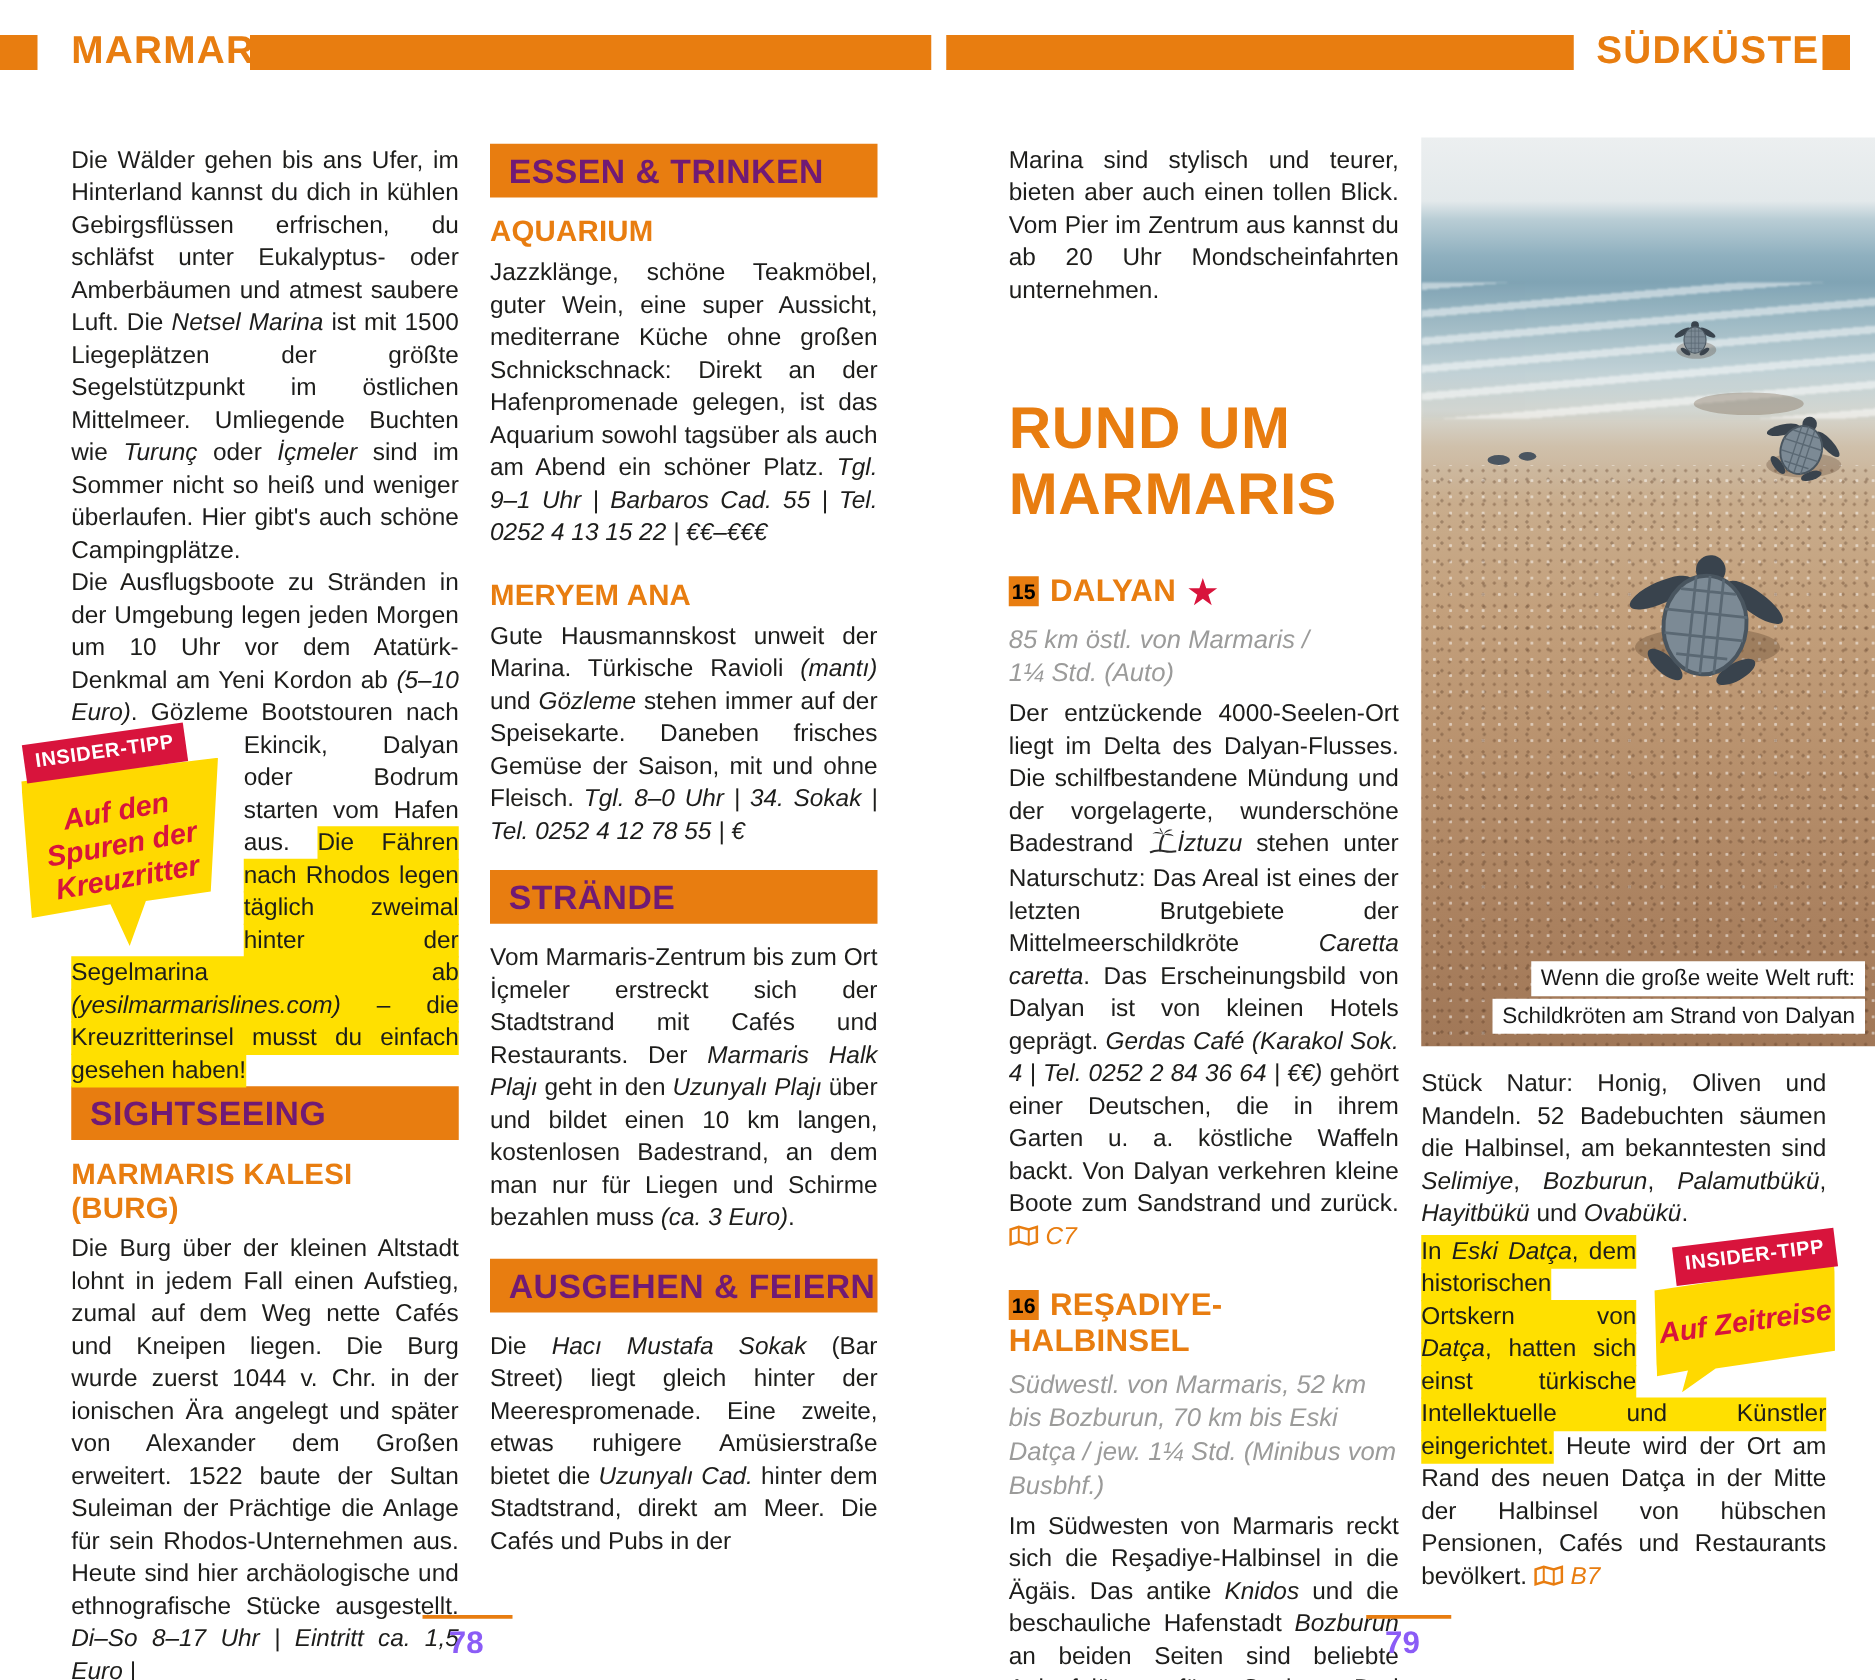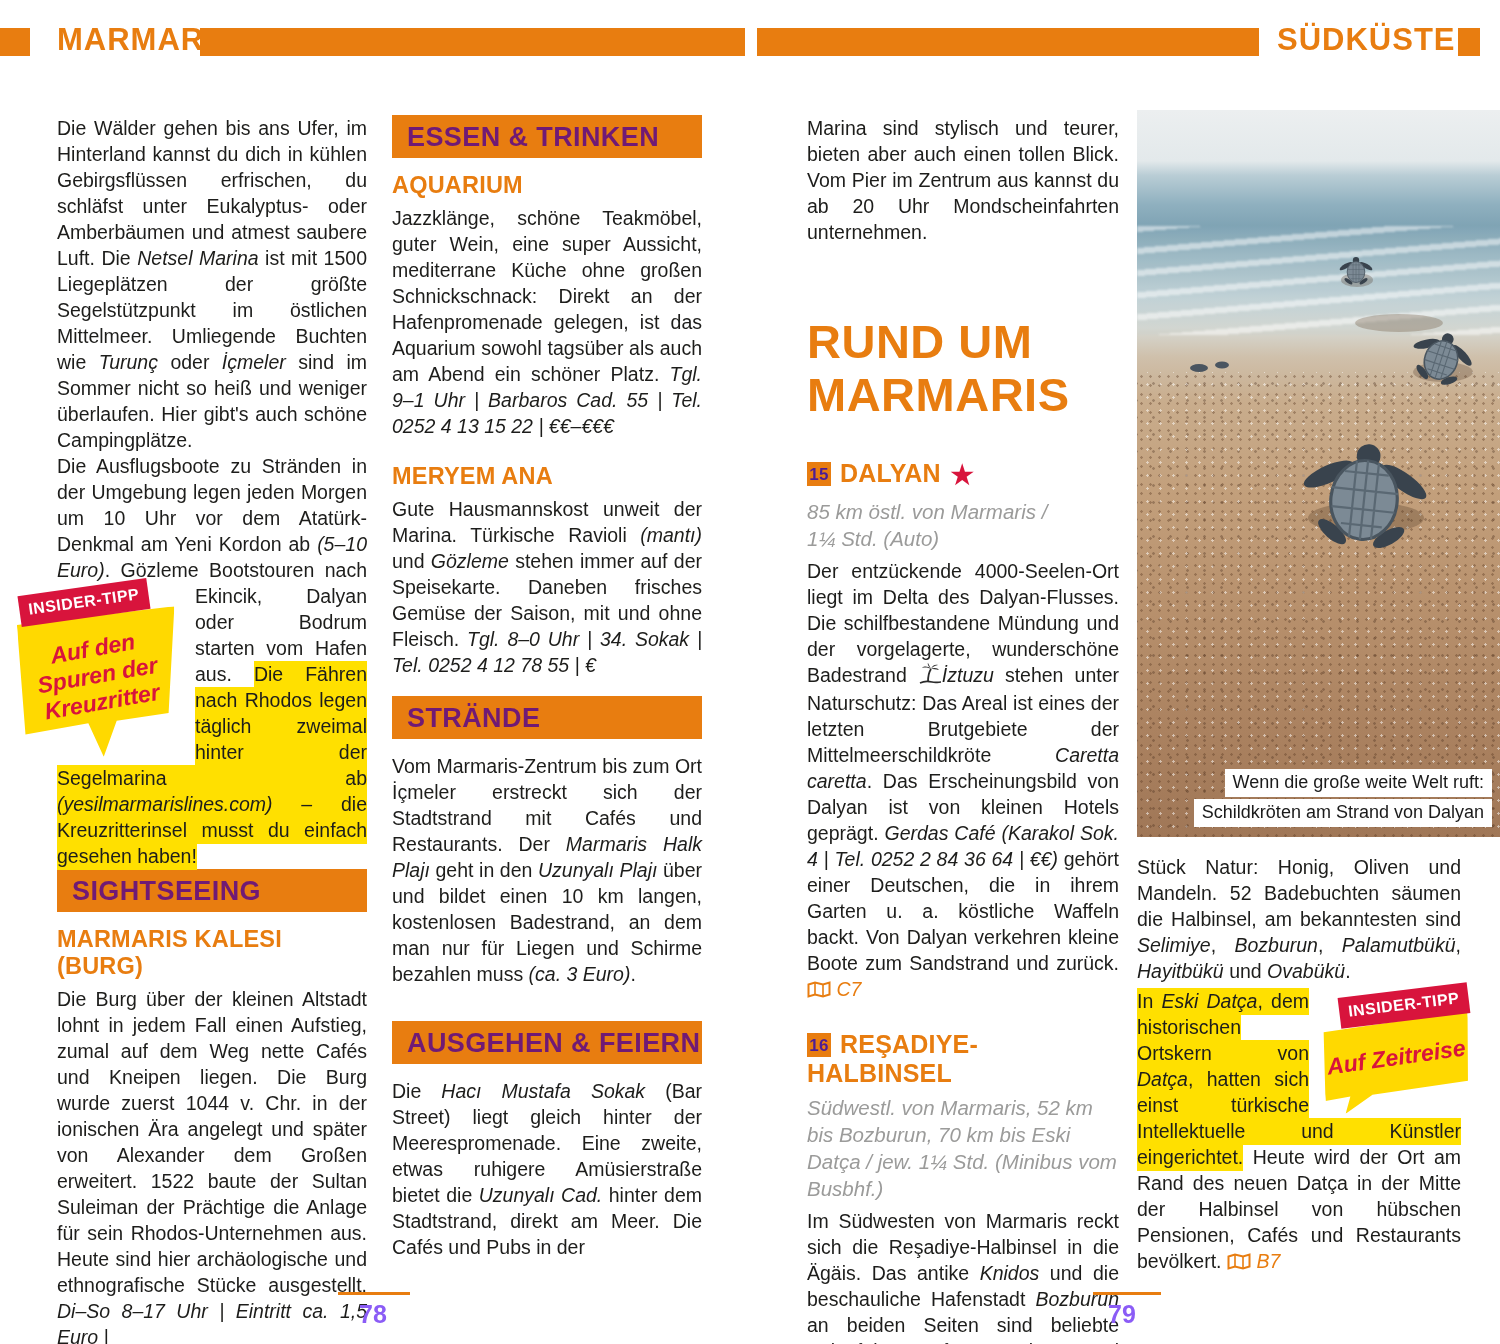--- a/index.html
+++ b/index.html
@@ -12,21 +12,21 @@
   .col{position:absolute;width:310px;text-align:justify;}
   .body-p{font-size:19.5px;line-height:26px;margin:0 0 0 0;}
   .body-p + .body-p{margin-top:0px;}
   .it{font-style:italic;}
   .gray-sub{color:#9b9b9a;font-style:italic;font-size:20.5px;line-height:27px;text-align:left;margin:4px 0 6px 0;}
   mark{background:#ffe000;color:inherit;padding:2px 0 3px 0;
        -webkit-box-decoration-break:clone;box-decoration-break:clone;}
   .sec-bar{background:#e87d10;color:#701a75;font-weight:bold;font-size:27px;height:43px;line-height:44px;
            padding-left:15px;letter-spacing:0.4px;text-align:left;}
   .sub-head{color:#e87d10;font-weight:bold;font-size:23.5px;letter-spacing:0.2px;text-align:left;margin:14px 0 6px 0;}
-  .num-box{display:inline-block;background:#e87d10;color:#4c1d95;font-weight:bold;font-size:17px;width:24px;height:24px;
+  .num-box{display:inline-block;background:#e87d10;color:#000000;font-weight:bold;font-size:17px;width:24px;height:24px;
            line-height:25px;text-align:center;vertical-align:2px;margin-right:9px;}
   .star{color:#d8143c;font-size:30px;font-style:normal;vertical-align:-3px;margin-left:8px;}
   .big-head{color:#e87d10;font-weight:bold;font-size:47px;line-height:53px;letter-spacing:0.5px;text-align:left;margin:0;}
   .orange-it{color:#e87d10;font-style:italic;}
   .icon-inline{display:inline-block;vertical-align:-2px;}
   
   .tip{position:relative;}
   .tip-ribbon{position:absolute;background:#d8143c;color:#ffffff;font-weight:bold;font-size:16px;
               padding:2px 9px 3px 9px;transform:rotate(-8deg);letter-spacing:0.5px;white-space:nowrap;z-index:2;font-style:normal;}
   .tip-bubble{position:absolute;background:#ffd900;display:flex;align-items:center;justify-content:center;}
@@ -86,21 +86,21 @@
   </div>
 
   <div class="col" style="left:392px;top:115px;">
     <div class="sec-bar">ESSEN &amp; TRINKEN</div>
     <div class="sub-head">AQUARIUM</div>
     <p class="body-p"><span>Jazzklänge, schöne Teakmöbel, guter Wein, eine super Aussicht, mediterrane Küche ohne großen Schnickschnack: Direkt an der Hafenpromenade gelegen, ist das Aquarium sowohl tagsüber als auch am Abend ein schöner Platz. </span><span class="it">Tgl. 9–1 Uhr | Barbaros Cad. 55 | Tel. 0252 4 13 15 22 | €€–€€€</span></p>
     <div class="sub-head" style="margin-top:24px;">MERYEM ANA</div>
     <p class="body-p"><span>Gute Hausmannskost unweit der Marina. Türkische Ravioli </span><span class="it">(mantı)</span><span> und </span><span class="it">Gözleme</span><span> stehen immer auf der Speisekarte. Daneben frisches Gemüse der Saison, mit und ohne Fleisch. </span><span class="it">Tgl. 8–0 Uhr | 34. Sokak | Tel. 0252 4 12 78 55 | €</span></p>
     <div class="sec-bar" style="margin-top:18px;">STRÄNDE</div>
     <p class="body-p" style="margin-top:14px;"><span>Vom Marmaris-Zentrum bis zum Ort İçmeler erstreckt sich der Stadtstrand mit Cafés und Restaurants. Der </span><span class="it">Marmaris Halk Plajı</span><span> geht in den </span><span class="it">Uzunyalı Plajı</span><span> über und bildet einen 10 km langen, kostenlosen Badestrand, an dem man nur für Liegen und Schirme bezahlen muss </span><span class="it">(ca. 3 Euro)</span><span>.</span></p>
-    <div class="sec-bar" style="margin-top:34px;">AUSGEHEN &amp; FEIERN</div>
+    <div class="sec-bar" style="margin-top:20px;">AUSGEHEN &amp; FEIERN</div>
     <p class="body-p" style="margin-top:14px;"><span>Die </span><span class="it">Hacı Mustafa Sokak</span><span> (Bar Street) liegt gleich hinter der Meerespromenade. Eine zweite, etwas ruhigere Amüsierstraße bietet die </span><span class="it">Uzunyalı Cad.</span><span> hinter dem Stadtstrand, direkt am Meer. Die Cafés und Pubs in der</span></p>
   </div>
 
   <div class="col" style="left:807px;top:115px;width:312px;">
     <p class="body-p"><span>Marina sind stylisch und teurer, bieten aber auch einen tollen Blick. Vom Pier im Zentrum aus kannst du ab 20 Uhr Mondscheinfahrten unternehmen.</span></p>
     <div class="big-head" style="margin-top:70px;"><span>RUND UM</span><br><span>MARMARIS</span></div>
     <div class="sub-head" style="margin-top:36px;font-size:25px;"><span class="num-box">15</span><span>DALYAN</span><span class="star">★</span></div>
     <div class="gray-sub"><span>85 km östl. von Marmaris /</span><br><span>1¼ Std. (Auto)</span></div>
     <p class="body-p"><span>Der entzückende 4000-Seelen-Ort liegt im Delta des Dalyan-Flusses. Die schilfbestandene Mündung und der vorgelagerte, wunderschöne Badestrand </span><span class="icon-inline"><svg width="24" height="21" viewBox="0 0 24 21">
             <path d="M10 19 C10 13 11 9 13 6" fill="none" stroke="#2b2b2b" stroke-width="1.8"></path>

